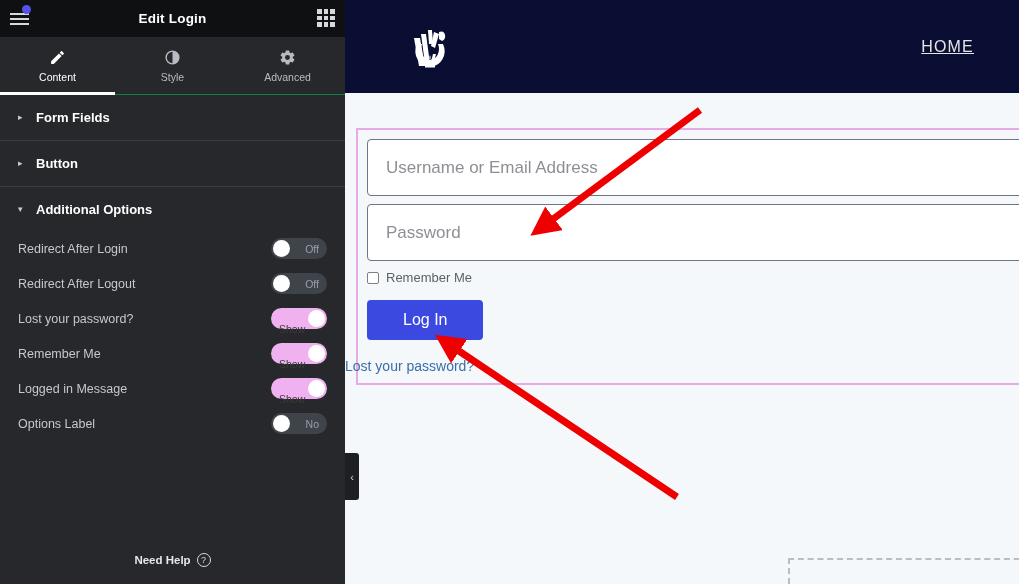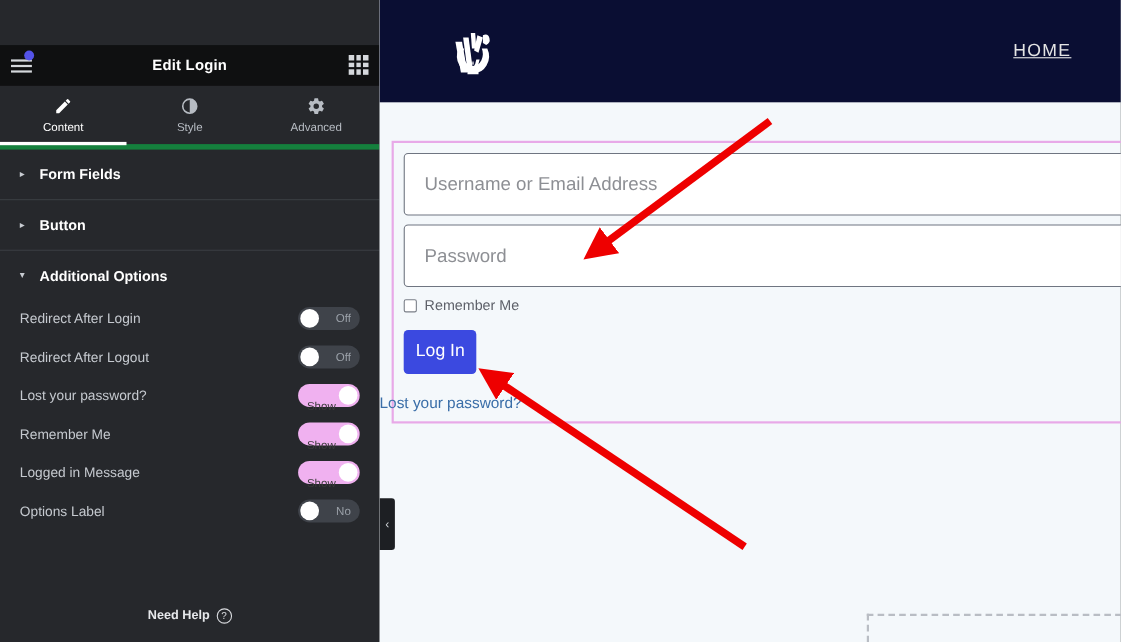--- a/index.html
+++ b/index.html
@@ -17,21 +17,20 @@
     background: #26282c;
     position: relative;
     flex: 0 0 345px;
     overflow: hidden;
   }
   .panel-header {
     height: 37px;
     background: #0f1011;
     display: flex; align-items: center;
     position: relative;
-    margin-top: 41px;
   }
   .hamburger {
     width: 37px; height: 37px;
     display: flex; flex-direction: column; justify-content: center;
     align-items: center; gap: 3px;
     position: relative;
     padding-left: 2px;
   }
   .hamburger i { display: block; width: 19px; height: 2px; background: #d5d8dc; }
   .ham-dot {
@@ -50,21 +49,21 @@
     width: 18px; height: 18px;
     display: grid; grid-template-columns: repeat(3,1fr); grid-template-rows: repeat(3,1fr);
     gap: 2px;
   }
   .grid-icon s { display: block; background: #d5d8dc; }
 
   .tabs {
     height: 58px;
     background: #26282c;
     display: flex;
-    border-bottom: 5px solid #15803d;
+    border-bottom: 1px solid #15803d;
   }
   .tab {
     flex: 1 1 0;
     display: flex; flex-direction: column; align-items: center; justify-content: center;
     gap: 5px;
     color: #b7bcc3;
     font-size: 10.5px;
     position: relative;
     cursor: pointer;
   }
@@ -183,21 +182,21 @@
     border: 1.3px solid #7a7f88;
     background: #fff; border-radius: 2px;
     cursor: pointer; flex: 0 0 12px;
   }
   .remember-row span { color: #5d6069; font-size: 13px; }
   .login-btn {
     margin: 15px 0 0 9px;
     background: #3b49e0; color: #ffffff;
     font-size: 16px;
     border: none; border-radius: 4px;
-    padding: 11px 11px;
+    padding: 11px 36px;
     cursor: pointer;
     font-family: "Liberation Sans", sans-serif;
   }
   .lost-link {
     display: block;
     margin: 18px 0 0 -13px;
     color: #3a6ea8; font-size: 14px;
     text-decoration: none; cursor: pointer;
   }
   .drop-zone {

